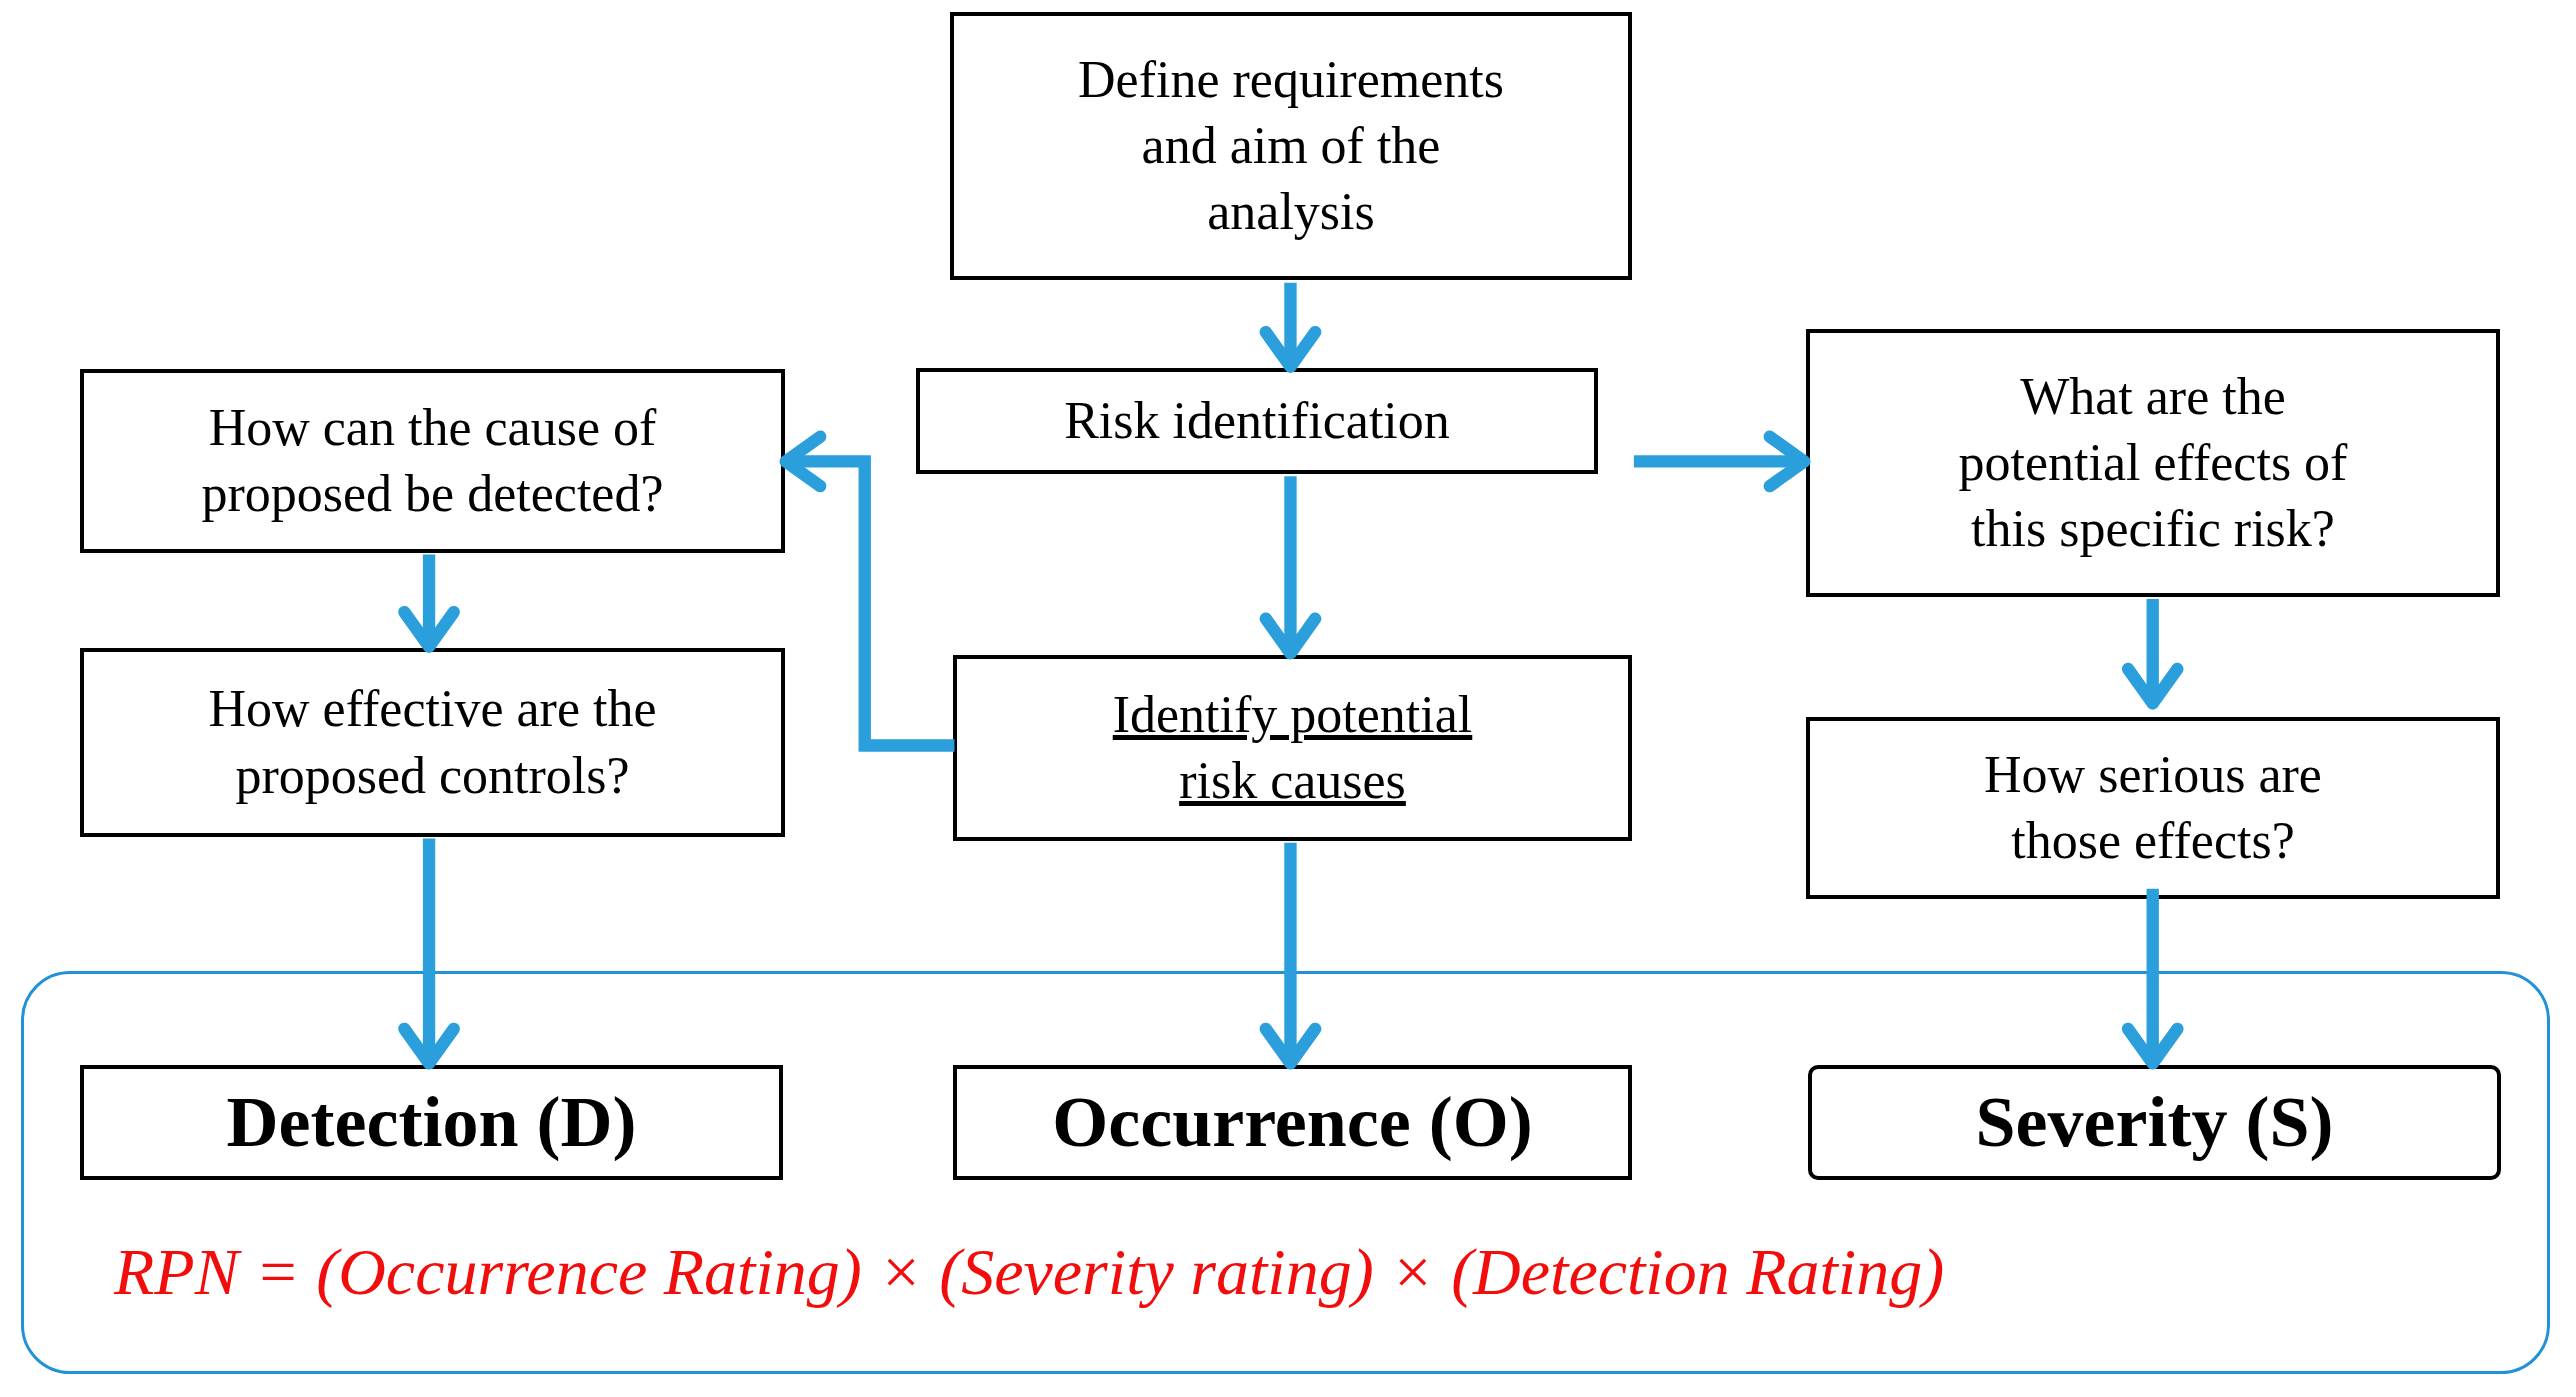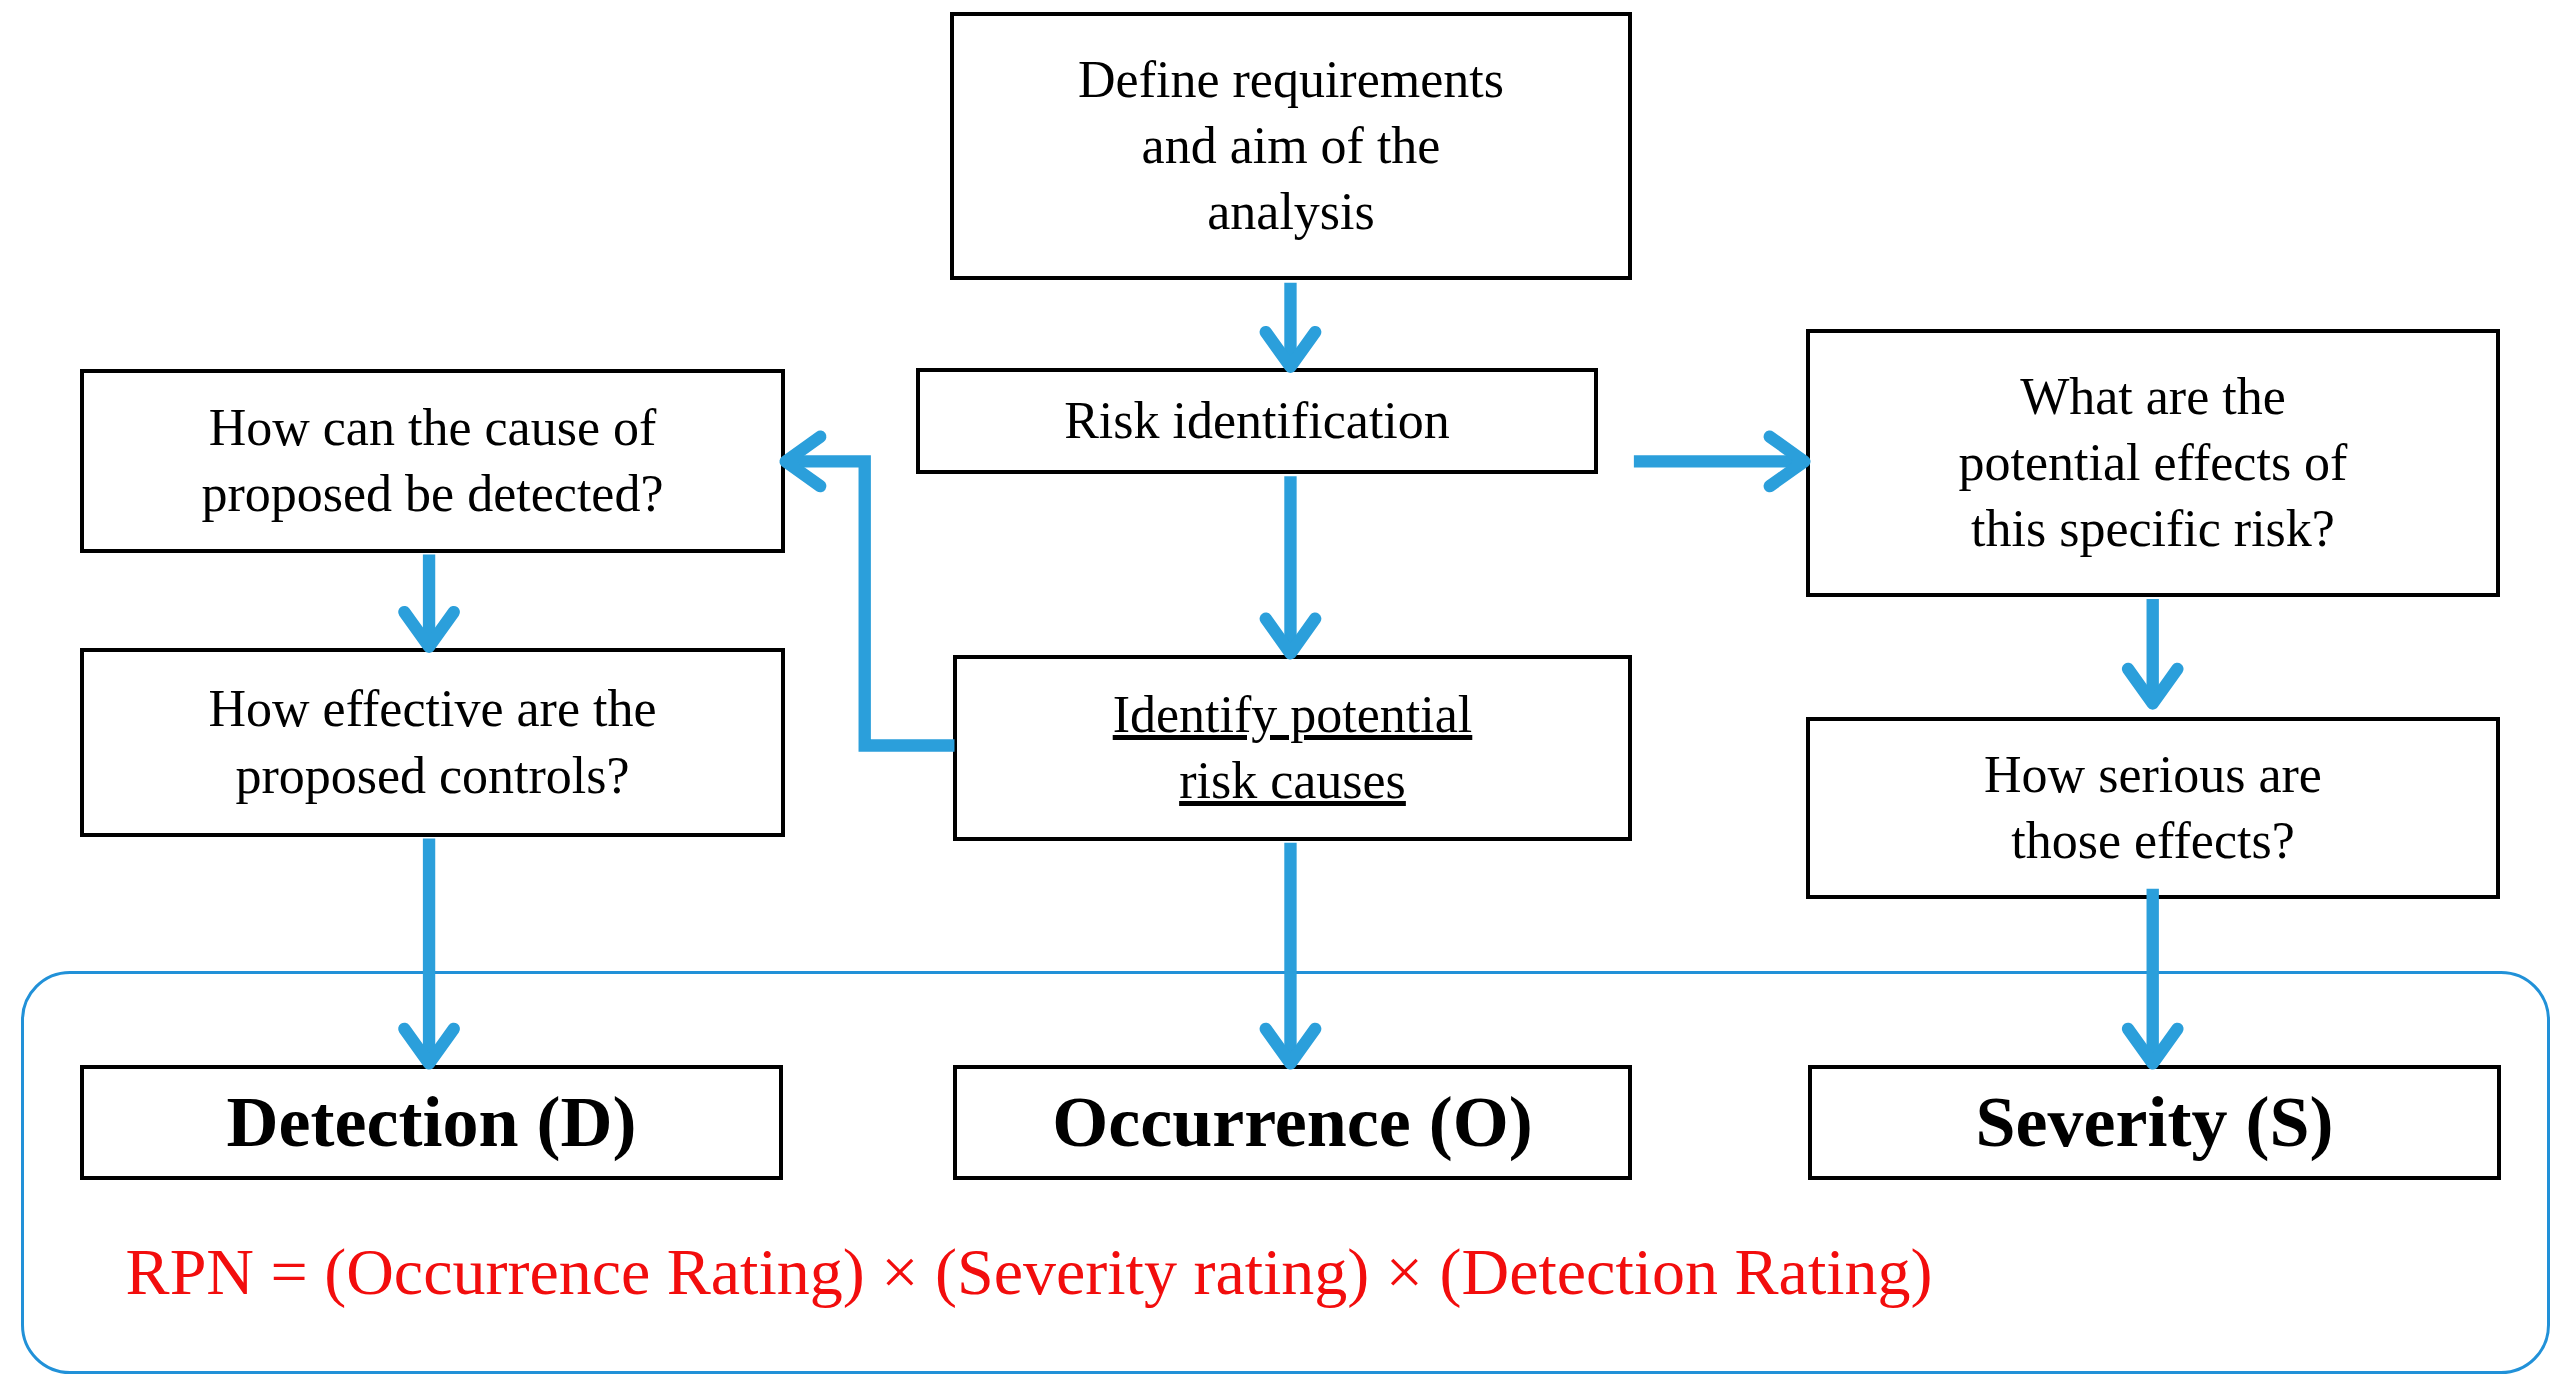--- a/index.html
+++ b/index.html
@@ -43,35 +43,36 @@
     width: 2529px; height: 403px;
     border: 3.3px solid var(--container-border-blue, #2191d8);
     border-radius: 49px;
     background: #ffffff;
   }
   .formula {
     position: absolute;
     left: 20.6px; top: 1234px;
     width: 2017px;
     text-align: center;
+    font-style: italic;
     font-size: 66px;
     line-height: 1.15;
     color: var(--formula-red, #f20d0d);
   }
   
   .n-define     { left: 950px; top: 12.4px;   width: 682px; height: 268px; }
   .n-risk       { left: 916px; top: 368px;  width: 682px; height: 106px; }
   .n-left1      { left: 80px;   top: 369px;  width: 705px; height: 184px; }
   .n-right1     { left: 1806px; top: 329px;  width: 694px; height: 268px; }
   .n-left2      { left: 80px;   top: 648px;  width: 705px; height: 189px; }
   .n-mid2       { left: 953px; top: 655px;  width: 679px; height: 186px; text-decoration: underline; }
   .n-right2     { left: 1806px; top: 705px;  width: 694px; height: 182px; margin-top: 12px; }
   .n-detection  { left: 80px;   top: 1065px; width: 703px; height: 115px; }
   .n-occurrence { left: 953px; top: 1065px; width: 679px; height: 115px; }
-  .n-severity   { left: 1808px; top: 1065px; width: 693px; height: 115px; }
+  .n-severity   { left: 1808px; top: 1065px; width: 693px; height: 115px; border-radius: 10px; }
 
   svg.arrows {
     position: absolute;
     left: 0; top: 0;
     width: 2576px; height: 1398px;
     pointer-events: none;
   }
   .shaft {
     fill: none;
     stroke: var(--arrow-blue, #2b9fdb);

